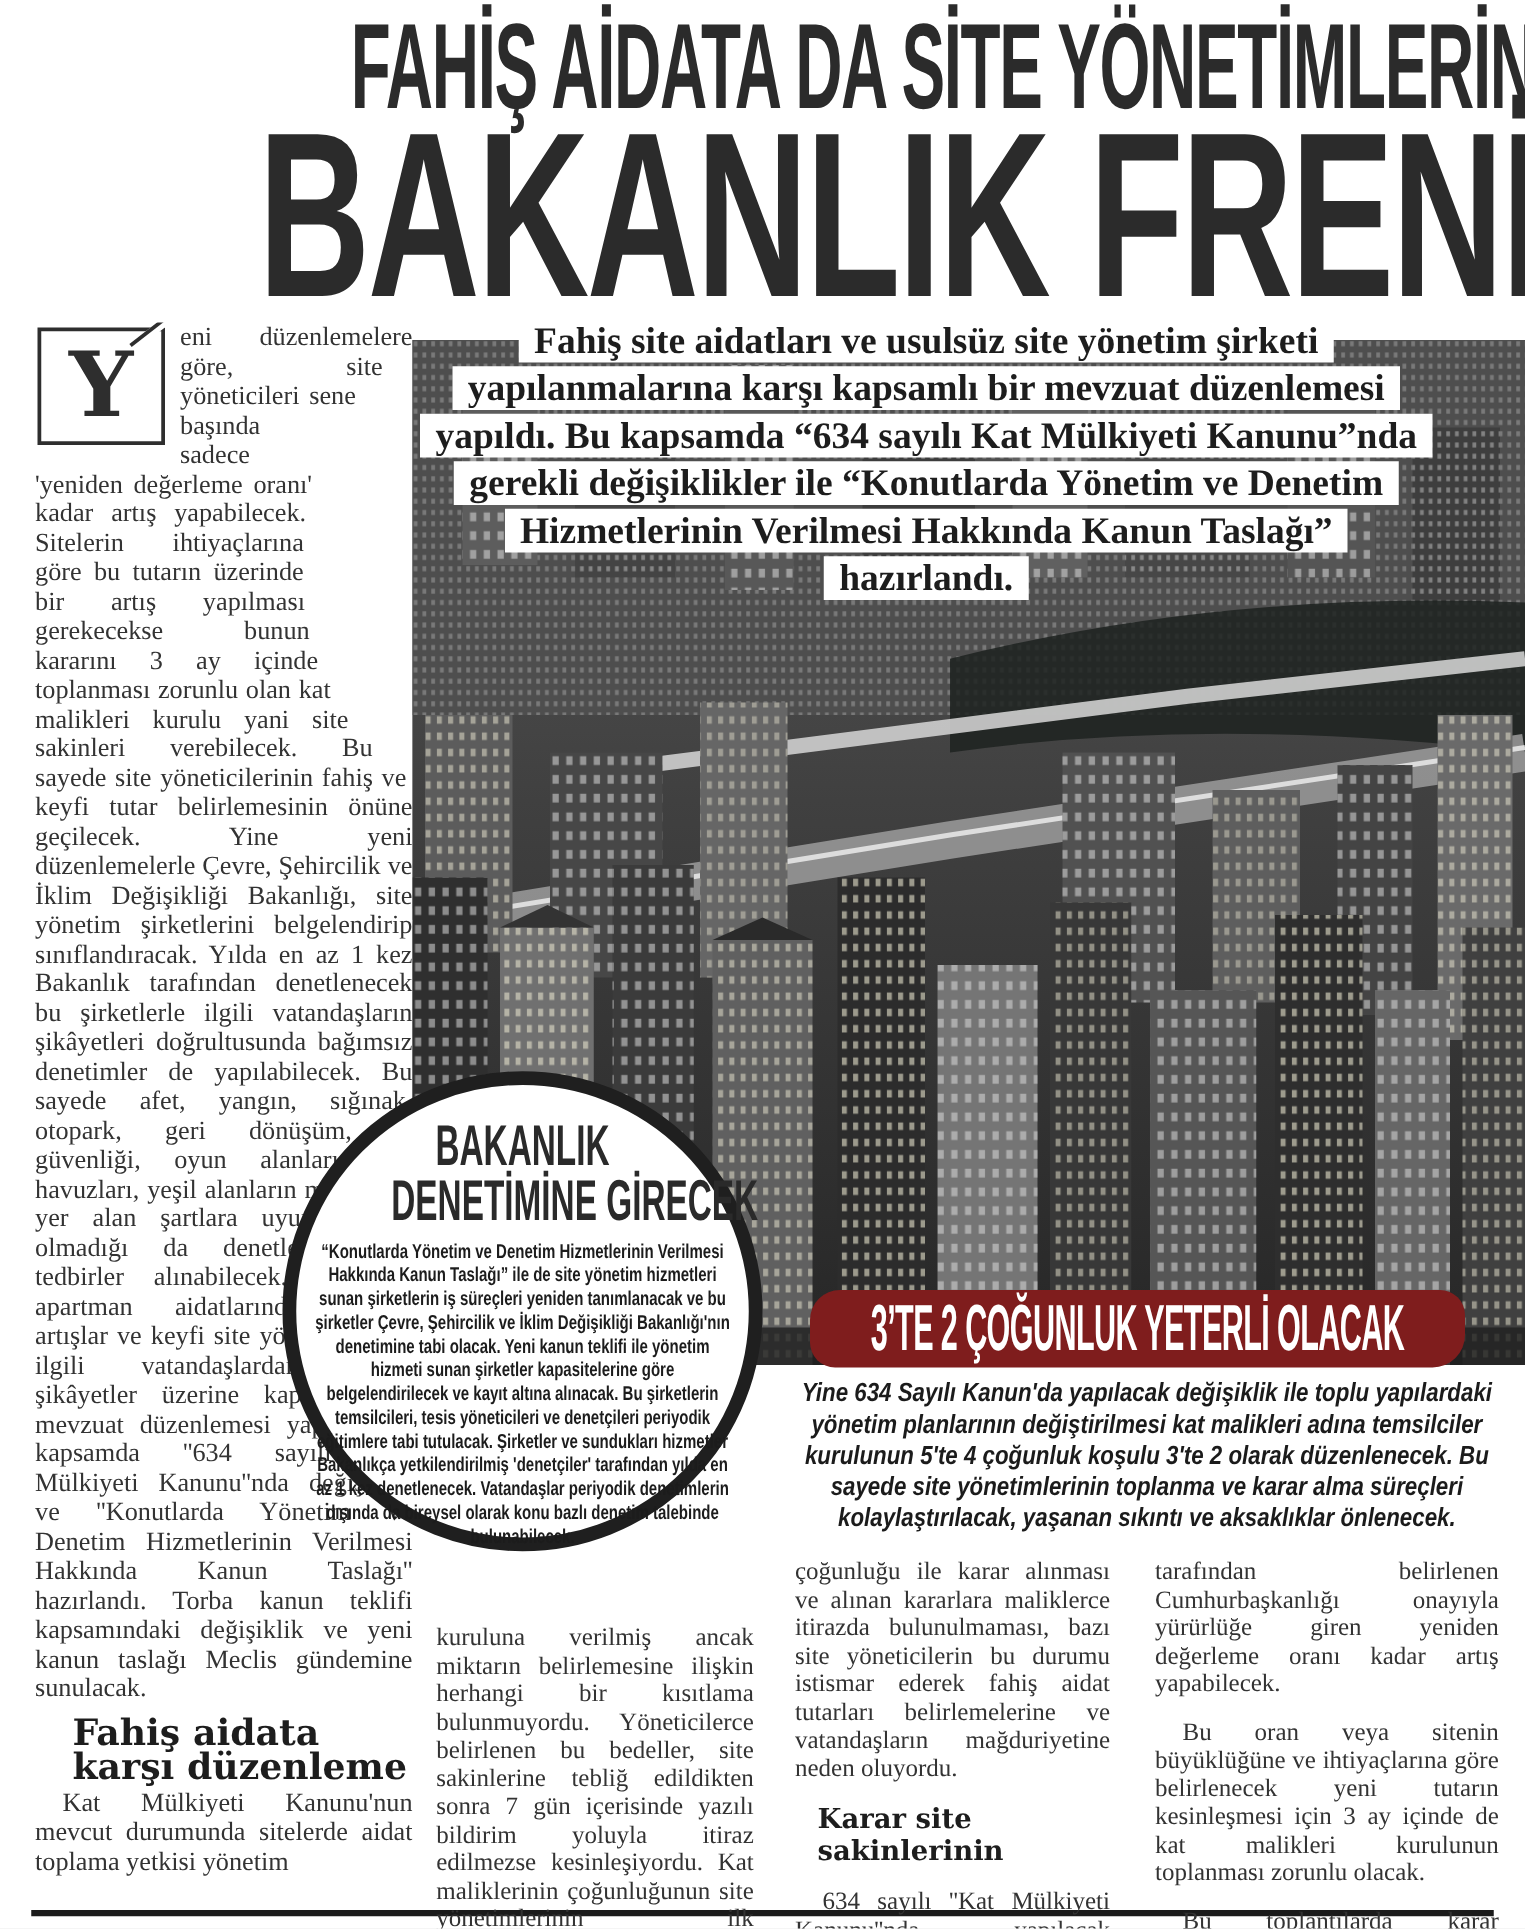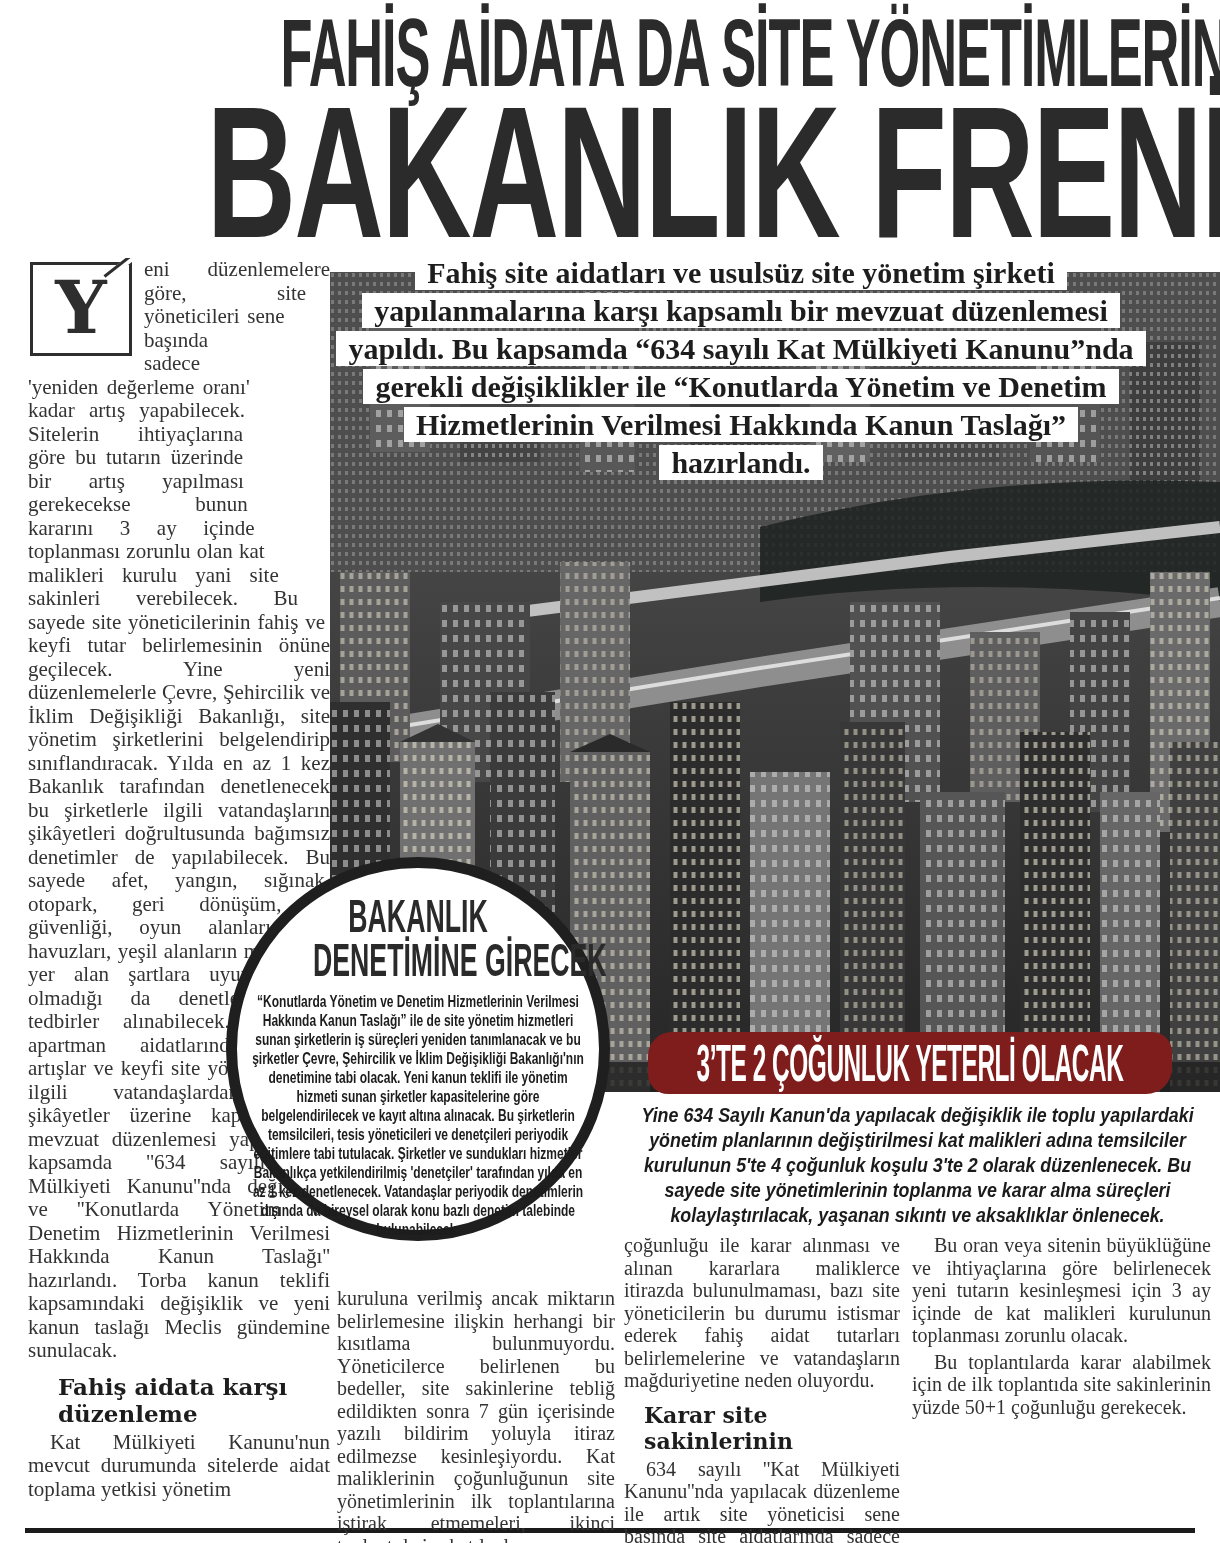--- a/index.html
+++ b/index.html
@@ -29,21 +29,21 @@
   
   .left-col{position:absolute;left:28px;top:258px;width:302px;max-height:1268px;overflow:hidden;
         font-size:21px;line-height:23.5px;text-align:justify;color:#333;z-index:2;}
   .circle-spacer{float:right;width:95px;height:392px;margin-top:599px;
         shape-outside:circle(198px at 206px 192px);}
   .dropcap-box{float:left;position:relative;width:96px;height:88px;border:3px solid #2e2e2e;
         margin:4px 12px 2px 2px;text-align:center;background:#fff;}
   .dropcap-box .dc{font-family:"DejaVu Serif",serif;font-weight:bold;font-size:72px;line-height:86px;color:#2e2e2e;}
   .dropcap-slash{position:absolute;top:-4px;right:-16px;width:44px;height:4px;background:#fff;
         border-top:3px solid #2e2e2e;transform:rotate(-38deg);}
-  .subhead{font-family:"DejaVu Serif",serif;font-weight:bold;font-size:23px;line-height:27px;
+  .subhead{font-family:"DejaVu Serif",serif;font-weight:bold;font-size:29px;line-height:27px;
         color:#1d1d1d;margin:10px 0 4px 30px;text-align:left;}
   .indent{text-indent:22px;margin:0;}
   .left-col p{margin:0;}
 
   
   .circle{position:absolute;left:226px;top:857px;width:384px;height:384px;box-sizing:border-box;
         border:11px solid #1f1f1f;border-radius:50%;background:#fff;z-index:3;}
   .circle-title{position:absolute;top:26px;left:0;right:0;text-align:center;
         font-family:"Liberation Sans",sans-serif;font-weight:bold;color:#2a2a2a;}
   .circle-title .t1,.circle-title .t2{display:block;white-space:nowrap;font-size:46px;line-height:44px;
@@ -59,25 +59,25 @@
         font-weight:bold;font-size:52px;line-height:52px;color:#fff;letter-spacing:-1px;
         transform:scaleX(.47);transform-origin:50% 50%;}
 
   
   .deck2{position:absolute;left:620px;top:1102px;width:700px;transform:scaleX(.85);
         transform-origin:0 0;text-align:center;font-family:"Liberation Sans",sans-serif;
         font-weight:bold;font-style:italic;font-size:21px;line-height:25px;color:#1b1b1b;z-index:2;}
 
   
   .bcol{position:absolute;font-size:20px;line-height:22.5px;text-align:justify;color:#333;z-index:2;}
-  .bcol p{margin:4px;}
+  .bcol p{margin:16px;}
   .col2{left:333px;top:1283px;width:286px;}
   .col3{left:620px;top:1230px;width:284px;}
   .col4{left:908px;top:1230px;width:307px;}
-  .bcol .subhead{font-size:22px;line-height:26px;margin:10px 0 4px 24px;}
+  .bcol .subhead{font-size:22px;line-height:26px;margin:10px 0 4px 34px;}
 
   .bottom-rule{position:absolute;left:25px;right:25px;top:1528px;height:5px;background:#1b1b1b;}
 </style>
 </head>
 <body>
 
 <div class="page">
 
   <div class="kicker">
     <span class="fit">FAHİŞ AİDATA DA SİTE YÖNETİMLERİNE DE</span>
@@ -208,18 +208,19 @@
     <p>kuruluna verilmiş ancak miktarın belirlemesine ilişkin herhangi bir kısıtlama bulunmuyordu. Yöneticilerce belirlenen bu bedeller, site sakinlerine tebliğ edildikten sonra 7 gün içerisinde yazılı bildirim yoluyla itiraz edilmezse kesinleşiyordu. Kat maliklerinin çoğunluğunun site yönetimlerinin ilk toplantılarına iştirak etmemeleri, ikinci toplantıda ise katılanların</p>
   </div>
 
   <div class="bcol col3">
     <p>çoğunluğu ile karar alınması ve alınan kararlara maliklerce itirazda bulunulmaması, bazı site yöneticilerin bu durumu istismar ederek fahiş aidat tutarları belirlemelerine ve vatandaşların mağduriyetine neden oluyordu.</p>
     <div class="subhead">Karar site sakinlerinin</div>
     <p class="indent">634 sayılı ''Kat Mülkiyeti Kanunu''nda yapılacak düzenleme ile artık site yöneticisi sene başında site aidatlarında sadece Hazine ve Maliye Bakanlığı</p>
   </div>
 
   <div class="bcol col4">
+    <p>tarafından belirlenen Cumhurbaşkanlığı onayıyla yürürlüğe giren yeniden değerleme oranı kadar artış yapabilecek.</p>
     <p class="indent">Bu oran veya sitenin büyüklüğüne ve ihtiyaçlarına göre belirlenecek yeni tutarın kesinleşmesi için 3 ay içinde de kat malikleri kurulunun toplanması zorunlu olacak.</p>
     <p class="indent">Bu toplantılarda karar alabilmek için de ilk toplantıda site sakinlerinin yüzde 50+1 çoğunluğu gerekecek.</p>
   </div>
 
   <div class="bottom-rule"></div>
 </div>
 
 </body></html>

